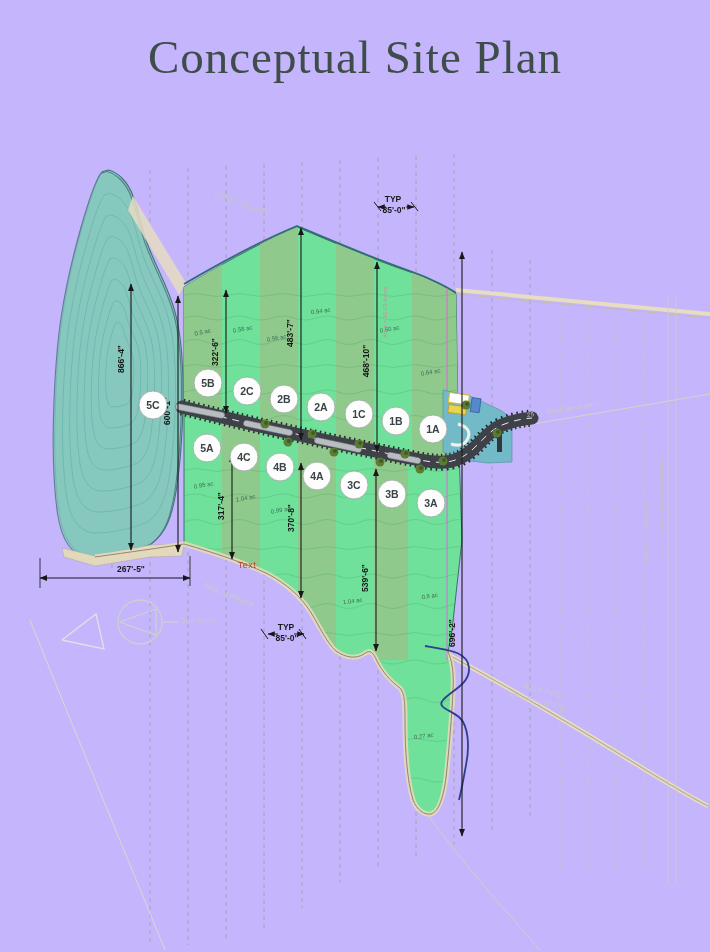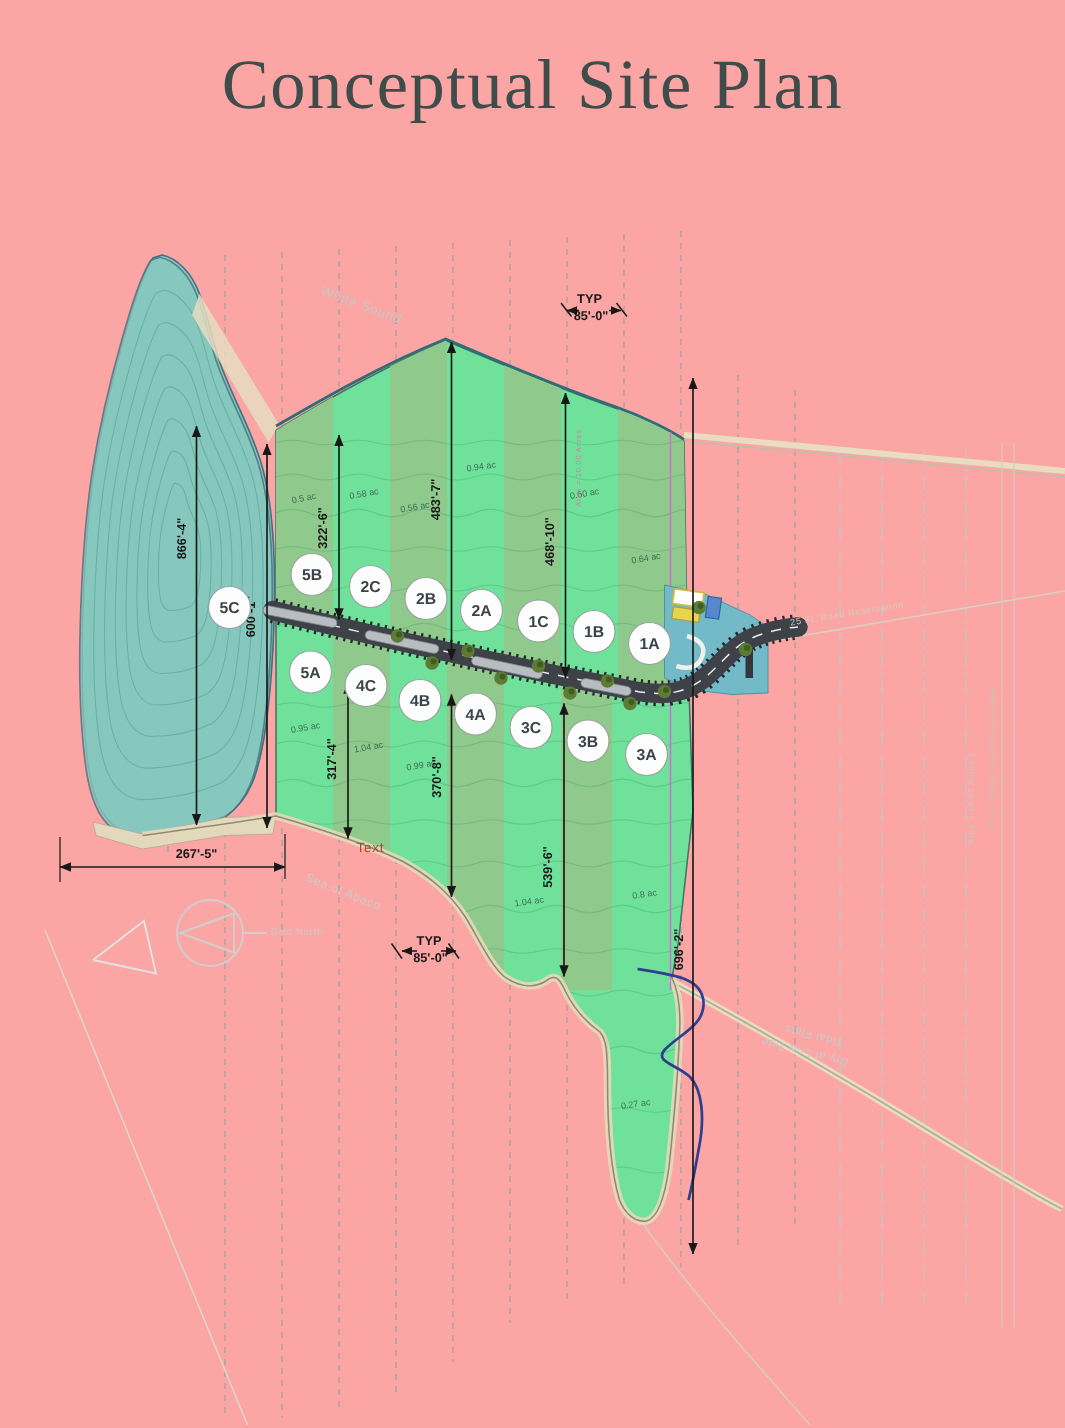--- a/index.html
+++ b/index.html
@@ -1,16 +1,16 @@
 <!DOCTYPE html>
 <html><head>
 <meta charset="utf-8">
 <style>
   html,body{margin:0;padding:0;background:#ffffff;}
-  .page{position:relative;width:710px;height:952px;background:#fca5a5;overflow:hidden;
+  .page{position:relative;width:710px;height:952px;background:#c4b5fd;overflow:hidden;
         font-family:"Liberation Sans", sans-serif;text-decoration:underline;}
   h1.title{position:absolute;top:30px;left:0;width:100%;margin:0;text-align:center;
         font-family:"Liberation Serif","DejaVu Serif",serif;font-weight:500;
         font-size:47px;letter-spacing:1px;color:#3e4d4a;}
   svg{position:absolute;left:0;top:0;}
   text{font-family:"Liberation Sans",sans-serif;}
 </style>
 </head>
 <body>
 

